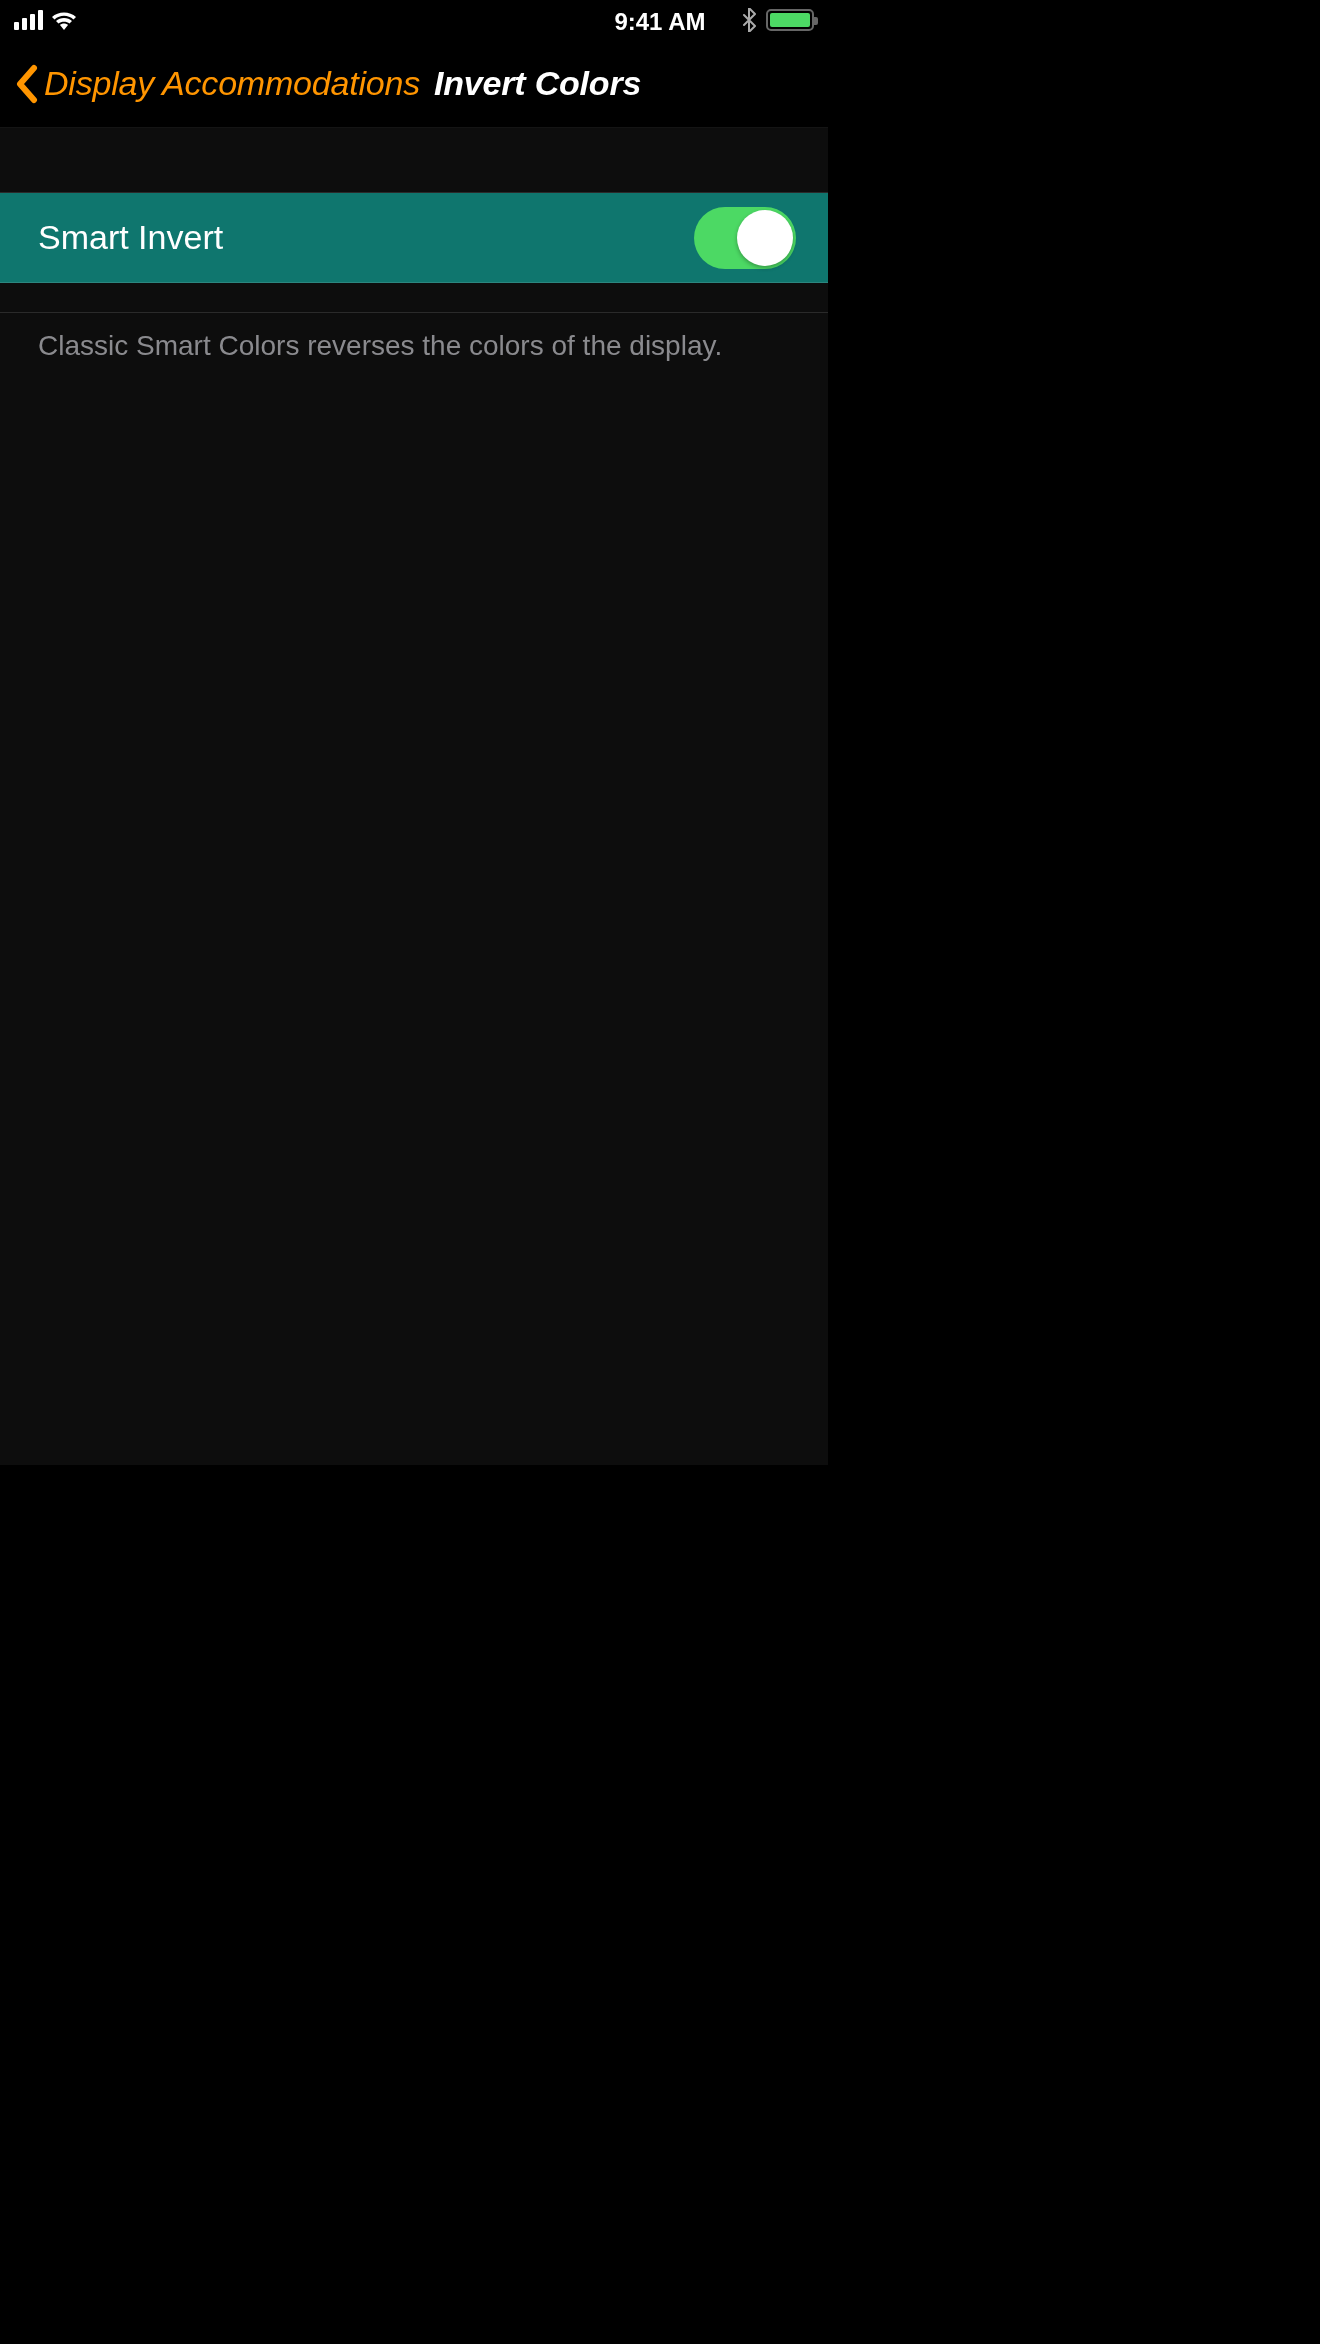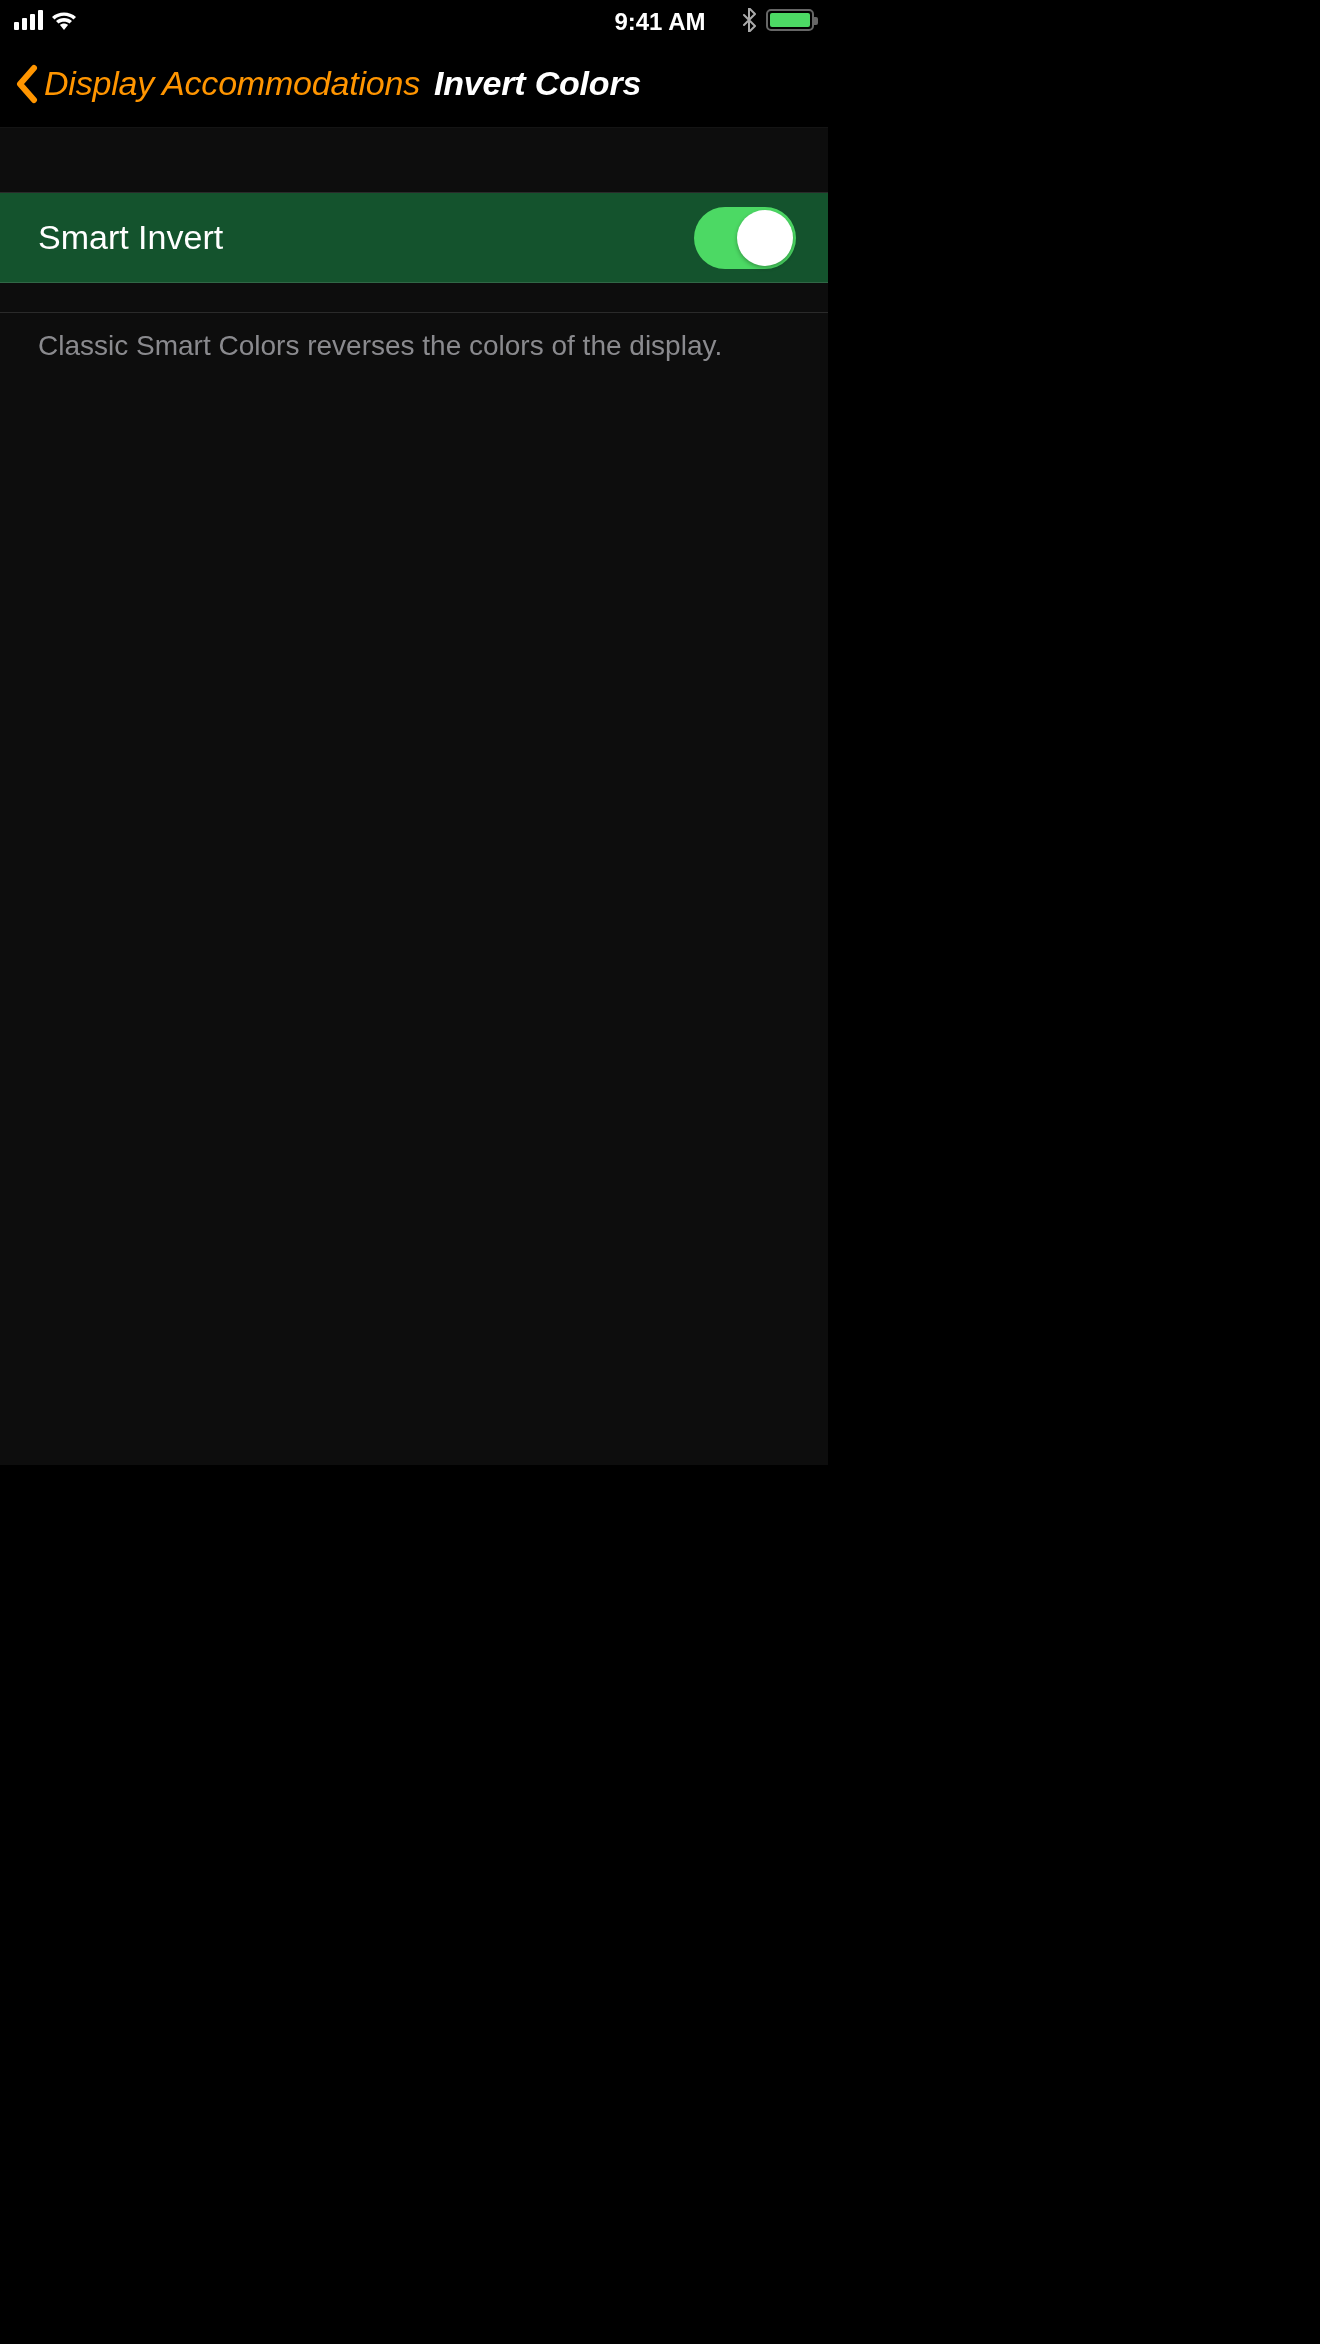--- a/index.html
+++ b/index.html
@@ -131,21 +131,21 @@
     
     .content {
       flex: 1;
       background: #0d0d0d;
     }
     .spacer-top {
       height: 65px;
       border-bottom: 1px solid rgba(255,255,255,0.12);
     }
     .cell {
-      background: #14532d;
+      background: #0f766e;
       display: flex;
       align-items: center;
       justify-content: space-between;
       padding: 0 32px 0 38px;
       height: 90px;
       border-bottom: 1px solid rgba(255,255,255,0.12);
     }
     .cell-label {
       color: #ffffff;
       font-size: 34px;

